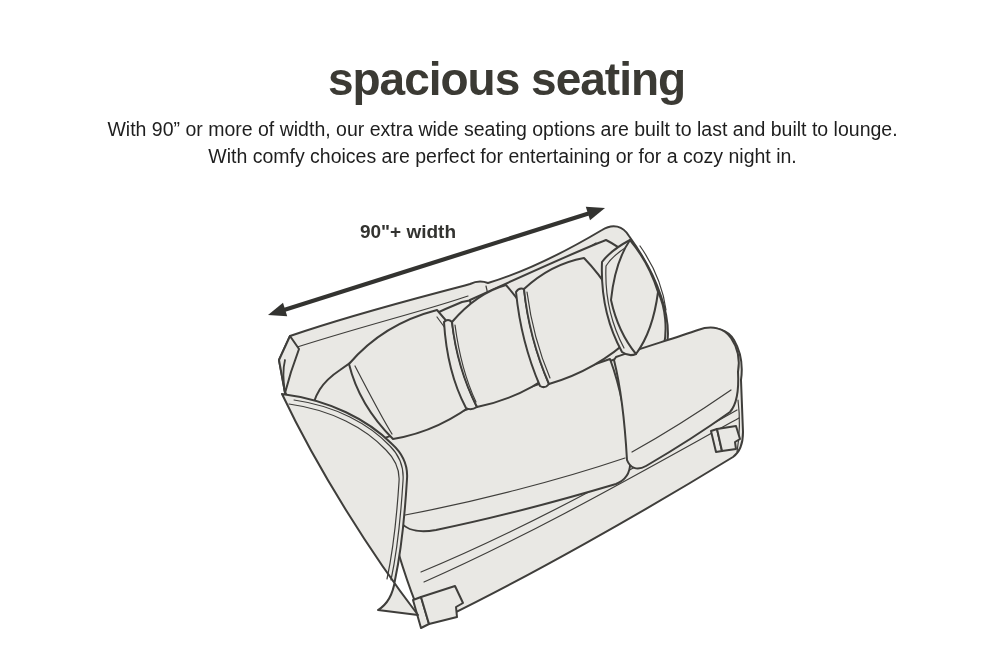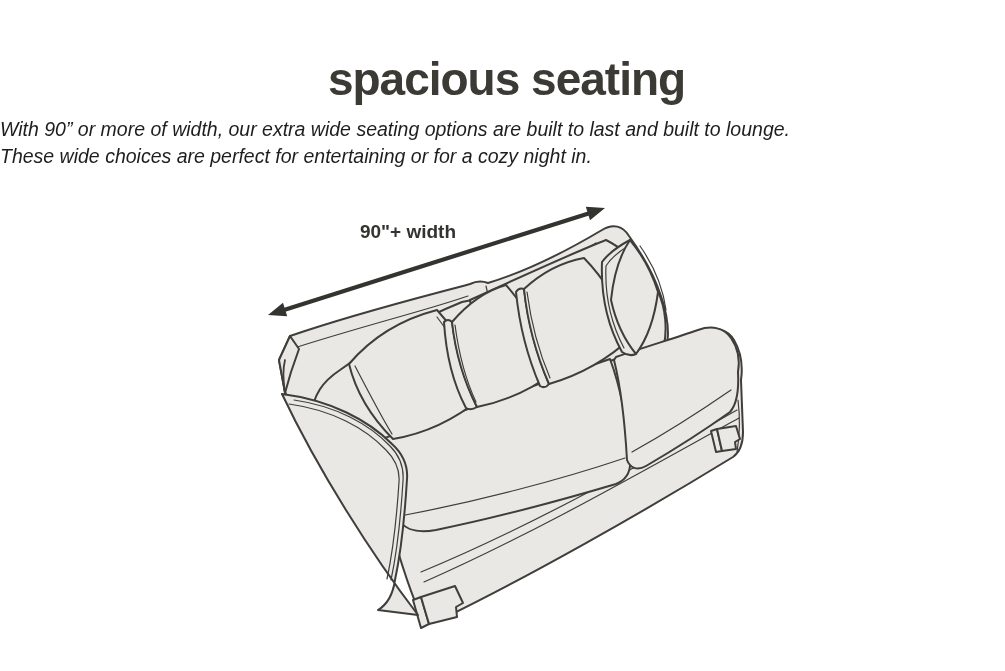--- a/index.html
+++ b/index.html
@@ -21,25 +21,24 @@
     font-size: 46px;
     font-weight: bold;
     letter-spacing: -1px;
     color: var(--title-color, #3b3a34);
   }
   .desc {
     position: absolute;
     top: 116px;
     left: 0;
     width: 100%;
-    text-align: left;
+    text-align: center;
     font-size: 19.5px;
     line-height: 27px;
     color: var(--body-color, #1e1e1e);
-    font-style: italic;
   }
   .desc div { white-space: nowrap; }
   .figure { position: absolute; top: 0; left: 0; width: 1005px; height: 671px; margin: 0; }
   svg .fillshape { fill: var(--sofa-fill, #e9e8e4); stroke: var(--sofa-line, #3f3e3b); stroke-width: 2; stroke-linejoin: round; stroke-linecap: round; }
   svg .pip  { fill: none; stroke: var(--sofa-line, #3f3e3b); stroke-width: 1.2; stroke-linecap: round; }
   svg .edge { fill: none; stroke: var(--sofa-line, #3f3e3b); stroke-width: 1.8; stroke-linecap: round; }
   svg .arrowline { stroke: var(--arrow-color, #333330); stroke-width: 4.2; }
   svg .arrowhead { fill: var(--arrow-color, #333330); }
   svg .dim-label {
     font-family: "Liberation Sans", sans-serif;
@@ -50,21 +49,21 @@
 </style>
 </head>
 <body>
 
 <div class="page">
 
   <h1 class="title">spacious seating</h1>
 
   <div class="desc">
     <div>With 90” or more of width, our extra wide seating options are built to last and built to lounge.</div>
-    <div>These wide choices are perfect for entertaining or for a cozy night in.</div>
+    <div>With comfy choices are perfect for entertaining or for a cozy night in.</div>
   </div>
 
   <figure class="figure">
     <svg width="1005" height="671" viewBox="0 0 1005 671">
 
       <g>
         <line class="arrowline" x1="284" y1="310" x2="588.5" y2="213.5"></line>
         <polygon class="arrowhead" points="268,315 287.2,316.2 283.0,302.8"></polygon>
         <polygon class="arrowhead" points="605,208 590.0,220.2 585.8,206.8"></polygon>
       </g>

